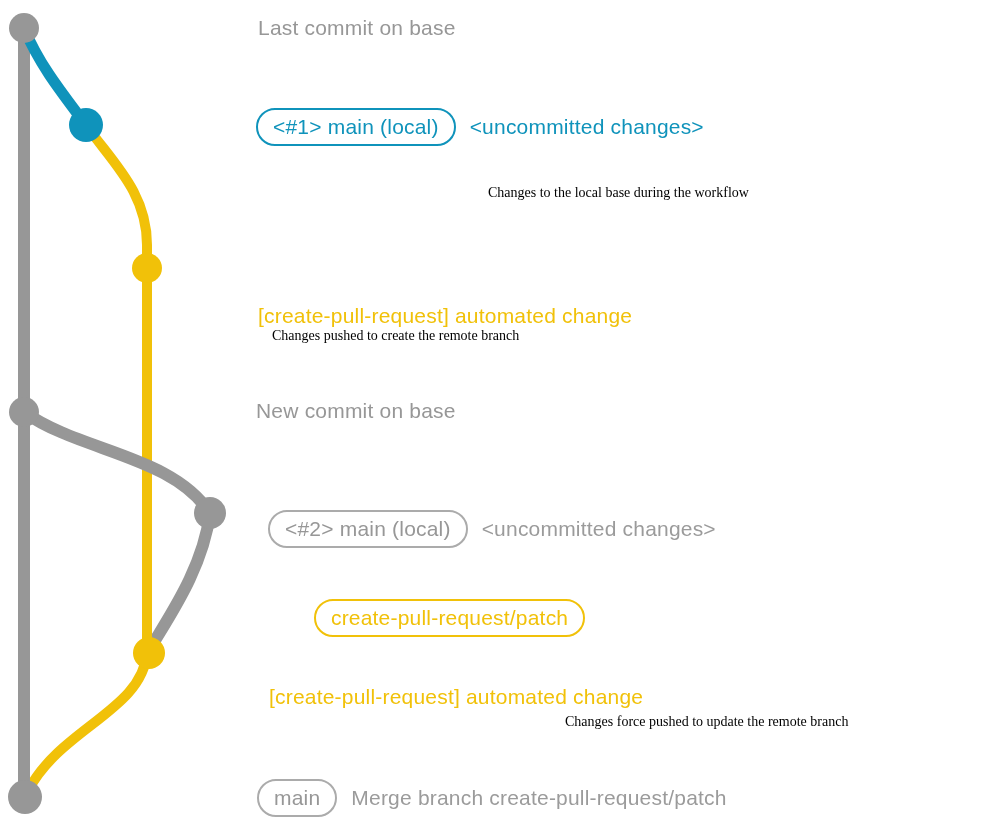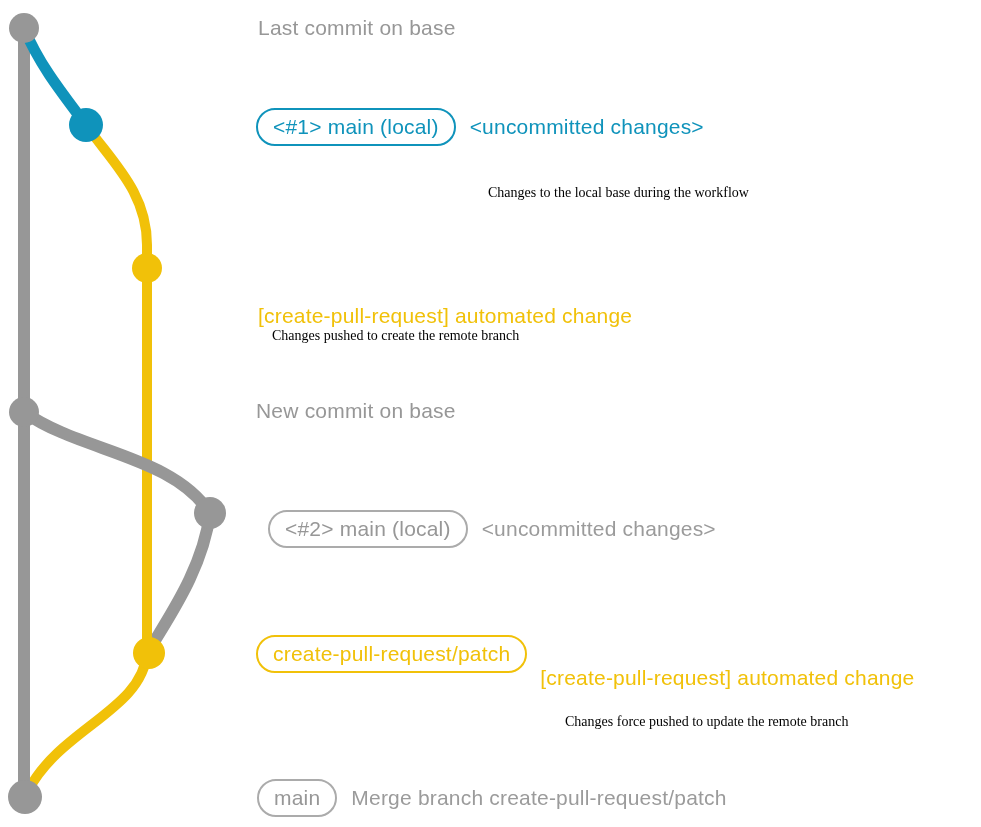--- a/index.html
+++ b/index.html
@@ -87,21 +87,21 @@
   <div class="abs heading yellow" style="left:258px; top:268px;">[create-pull-request] automated change</div>
   <div class="abs desc" style="left:272px; top:300px;">Changes pushed to create the remote branch</div>
 
   <div class="abs glabel" style="left:256px; top:411px;">New commit on base</div>
 
   <div class="abs hrow" style="left:268px; top:513px;margin-top:16px;">
     <span class="badge gray">&lt;#2&gt; main (local)</span>
     <span class="note gray">&lt;uncommitted changes&gt;</span>
   </div>
 
-  <div class="abs hrow" style="left:256px; top:654px;">
+  <div class="abs hrow" style="left:256px; top:654px;flex-direction:column;">
     <span class="badge yellow">create-pull-request/patch</span>
     <span class="heading yellow margined">[create-pull-request] automated change</span>
   </div>
   <div class="abs hrow" style="left:257px; top:798px;">
     <span class="badge gray">main</span>
     <span class="note gray">Merge branch create-pull-request/patch</span>
   </div>
 
   <div class="abs desc" style="left:565px; top:686px;">Changes force pushed to update the remote branch</div>
 

